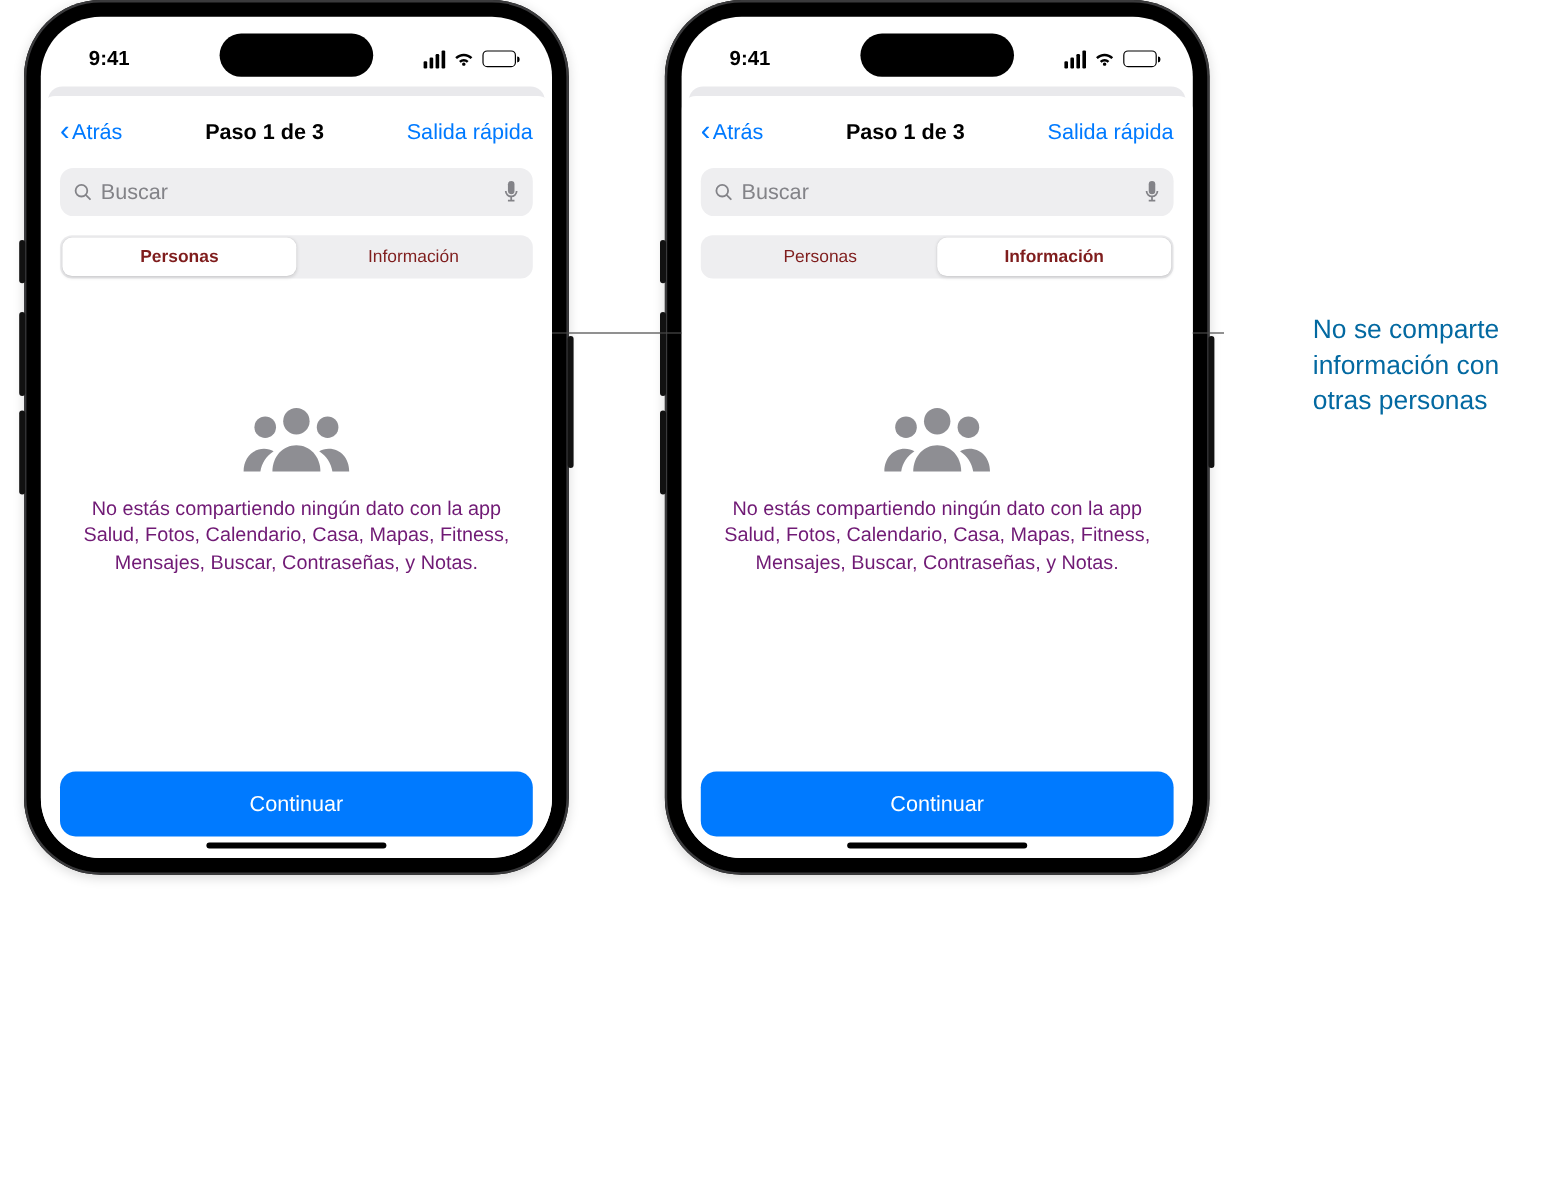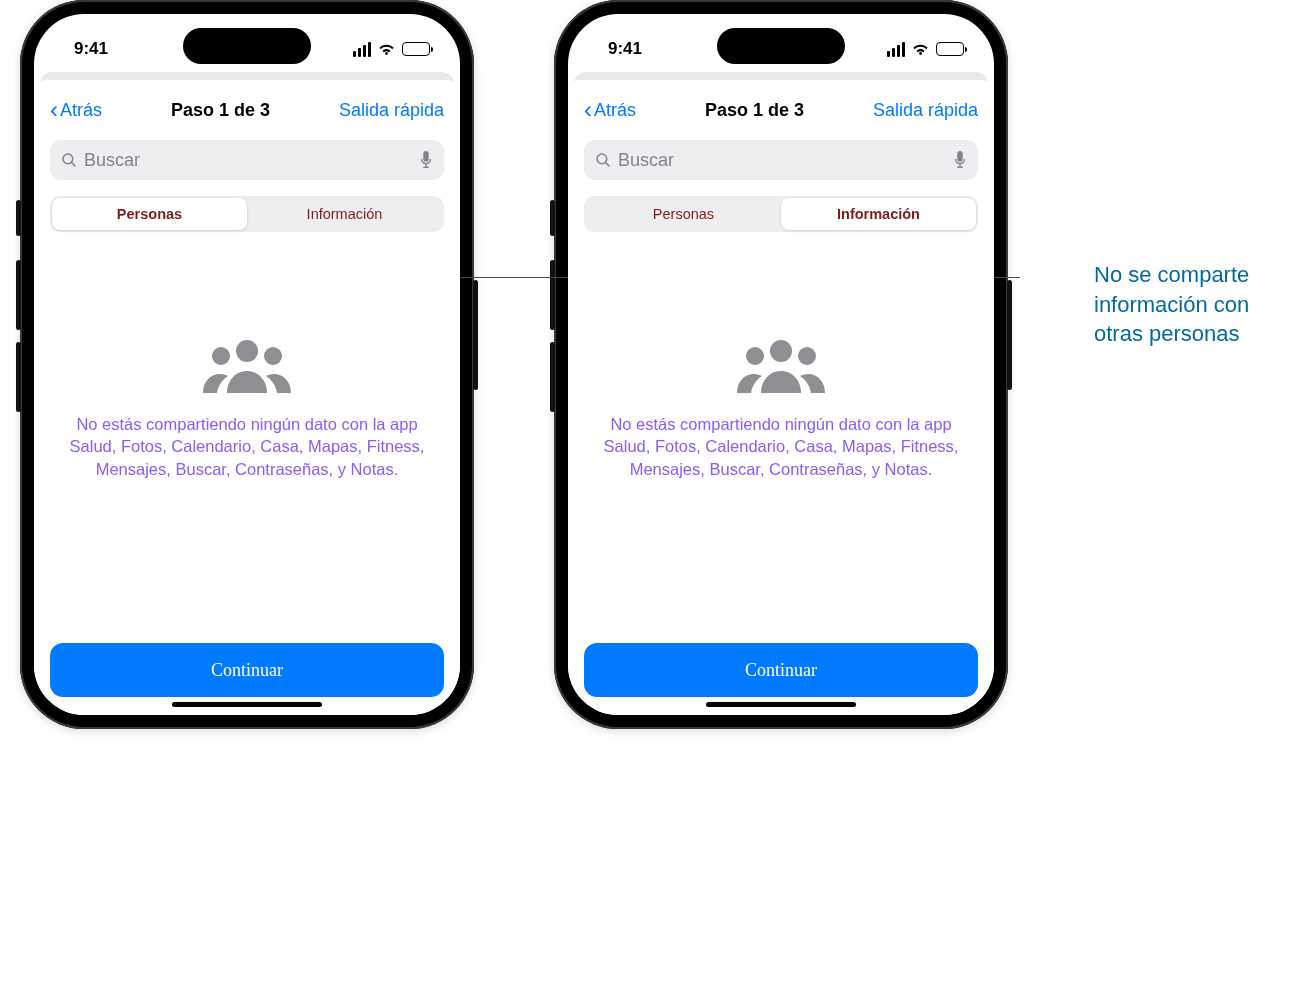--- a/index.html
+++ b/index.html
@@ -158,38 +158,37 @@
     .empty {
       flex: 1;
       display: flex;
       flex-direction: column;
       align-items: center;
       justify-content: center;
       padding: 0 10px 60px;
     }
     .people-icon { color: #8e8e93; margin-bottom: 18px; }
     .empty-text {
-      color: #8b5cf6;
+      color: #701a75;
       text-align: center;
       font-size: 16.5px;
       line-height: 1.35;
       max-width: 360px;
     }
 
     .continue {
       background: #007aff;
       color: #fff;
       border: none;
       border-radius: 13px;
       height: 54px;
       font-size: 18px;
       font-weight: 500;
       cursor: pointer;
       width: 100%;
-      font-family: Liberation Serif, serif;
     }
 
     .home-indicator {
       position: absolute;
       bottom: 8px; left: 50%; transform: translateX(-50%);
       width: 150px; height: 5px; background: #000; border-radius: 3px;
     }
 
     .callout-line {
       position: absolute;

